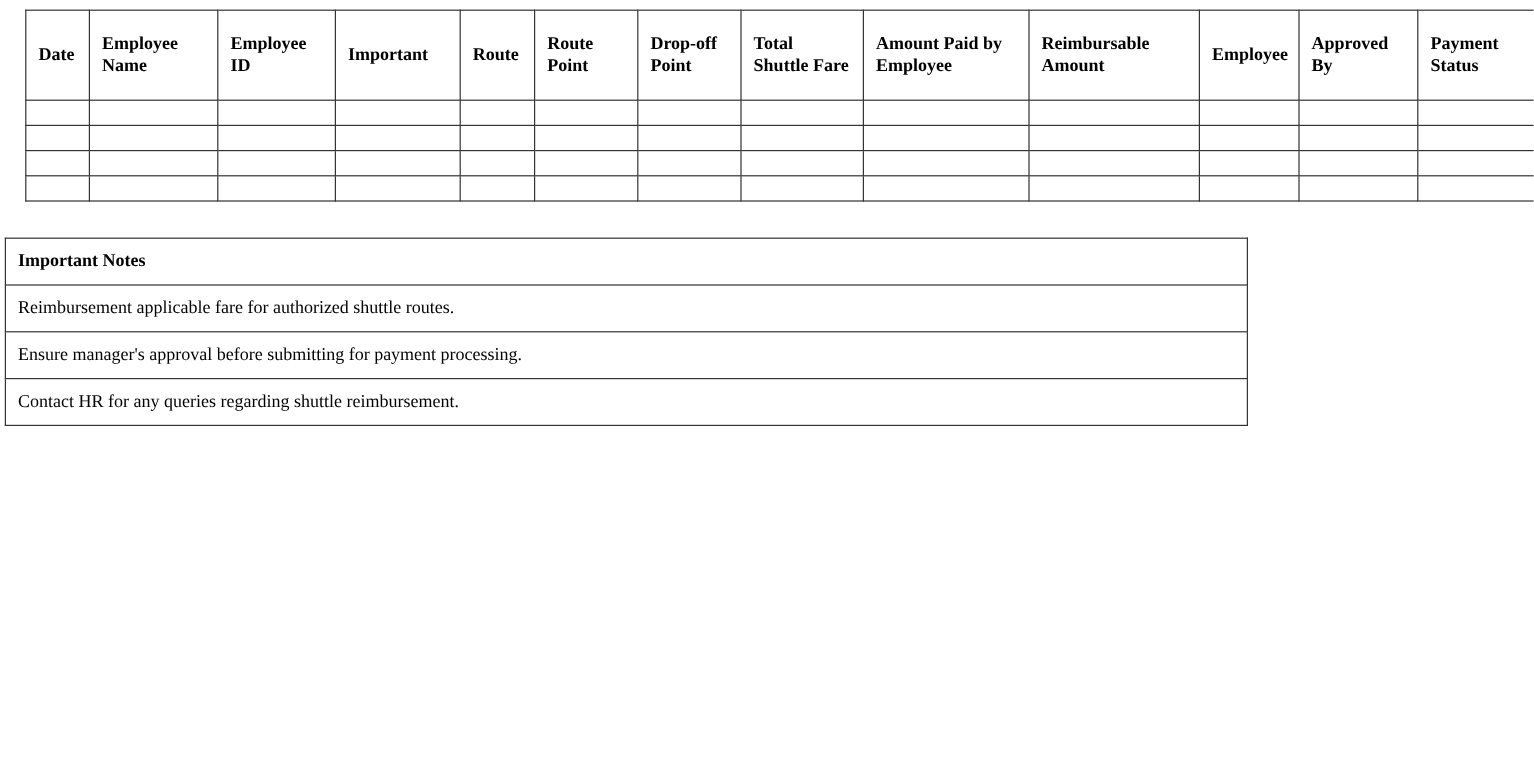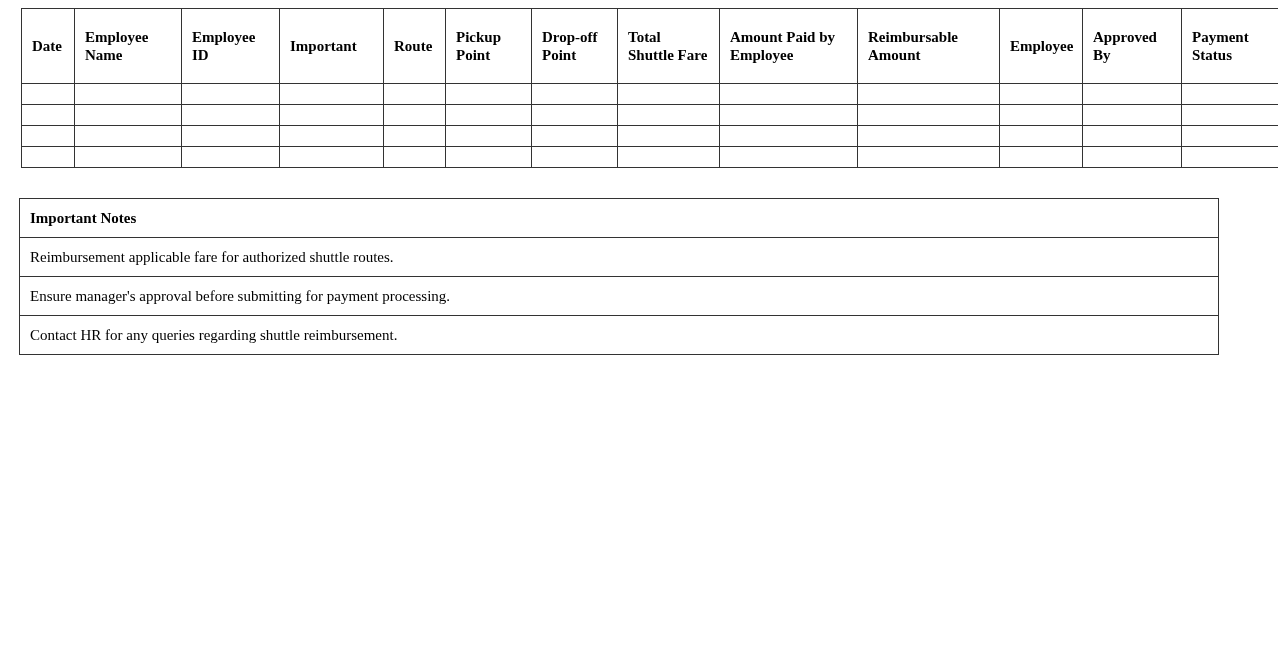--- a/index.html
+++ b/index.html
@@ -21,22 +21,22 @@
   }
   #claims-table th {
     height: 74px;
     text-align: left;
     font-weight: bold;
     line-height: 18px;
     vertical-align: middle;
   }
   #claims-table td { height: 20px; }
   #notes-table {
-    position: absolute; left: 19px; top: 198px;
-    width: 1200px;
+    position: absolute; left: 4px; top: 198px;
+    width: 1036px;
   }
   #notes-table th, #notes-table td {
     border: 1px solid #333;
     padding: 0 10px;
     height: 38px;
     font-size: 15px;
     text-align: left;
     vertical-align: middle;
   }
   #notes-table th { font-weight: bold; }
@@ -60,21 +60,21 @@
       <col style="width:99px">
     <col style="width:102px">
   </colgroup>
   <thead>
     <tr>
       <th>Date</th>
       <th>Employee Name</th>
       <th>Employee ID</th>
       <th>Important</th>
       <th>Route</th>
-      <th>Pickup Point</th>
+      <th>Route Point</th>
       <th>Drop-off Point</th>
       <th>Total Shuttle Fare</th>
       <th>Amount Paid by Employee</th>
       <th>Reimbursable Amount</th>
       <th>Employee</th>
       <th>Approved By</th>
       <th>Payment Status</th>
     </tr>
   </thead>
   <tbody id="claims-body">

